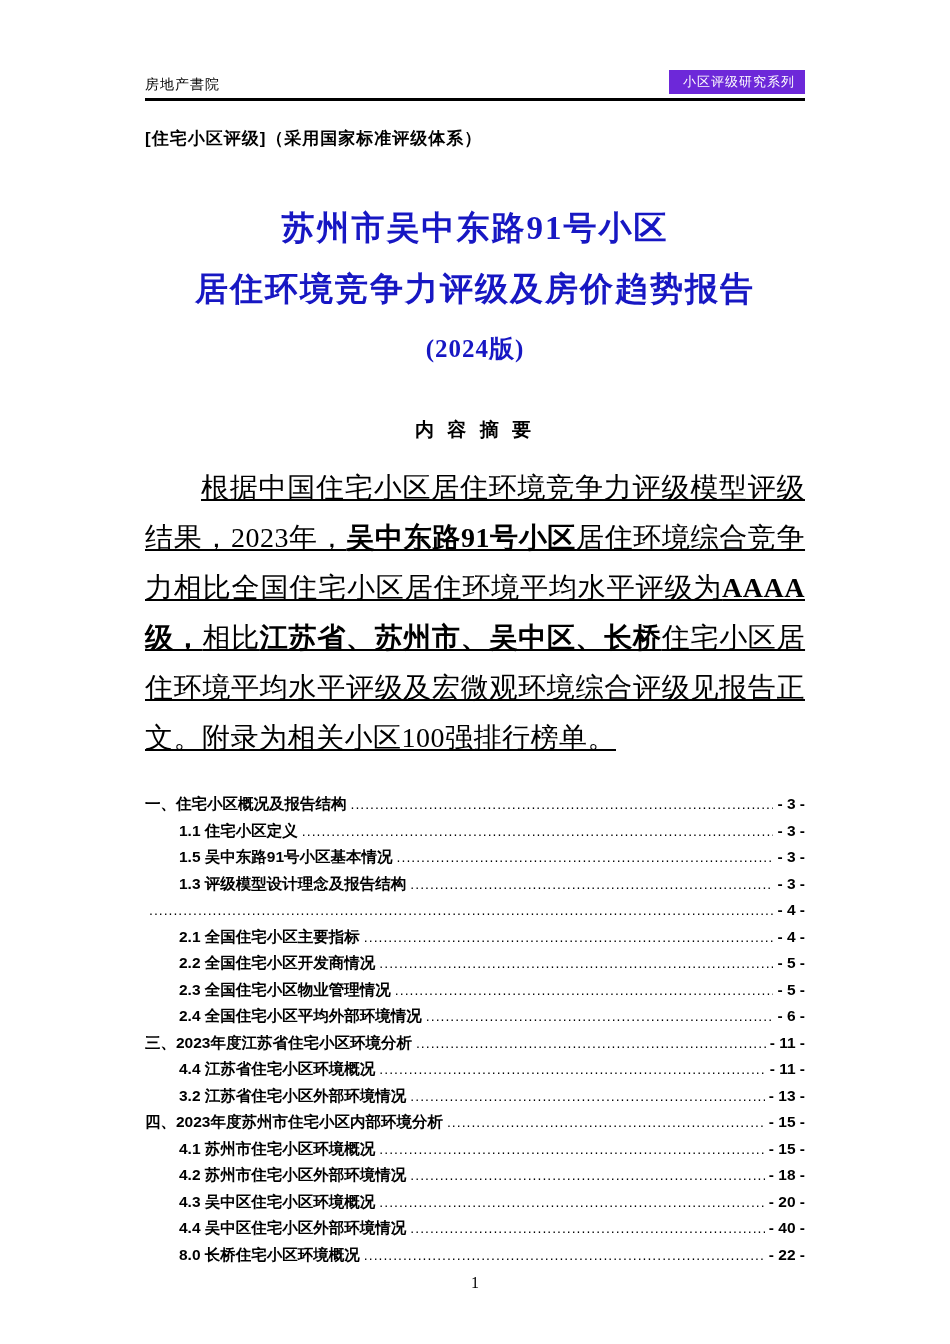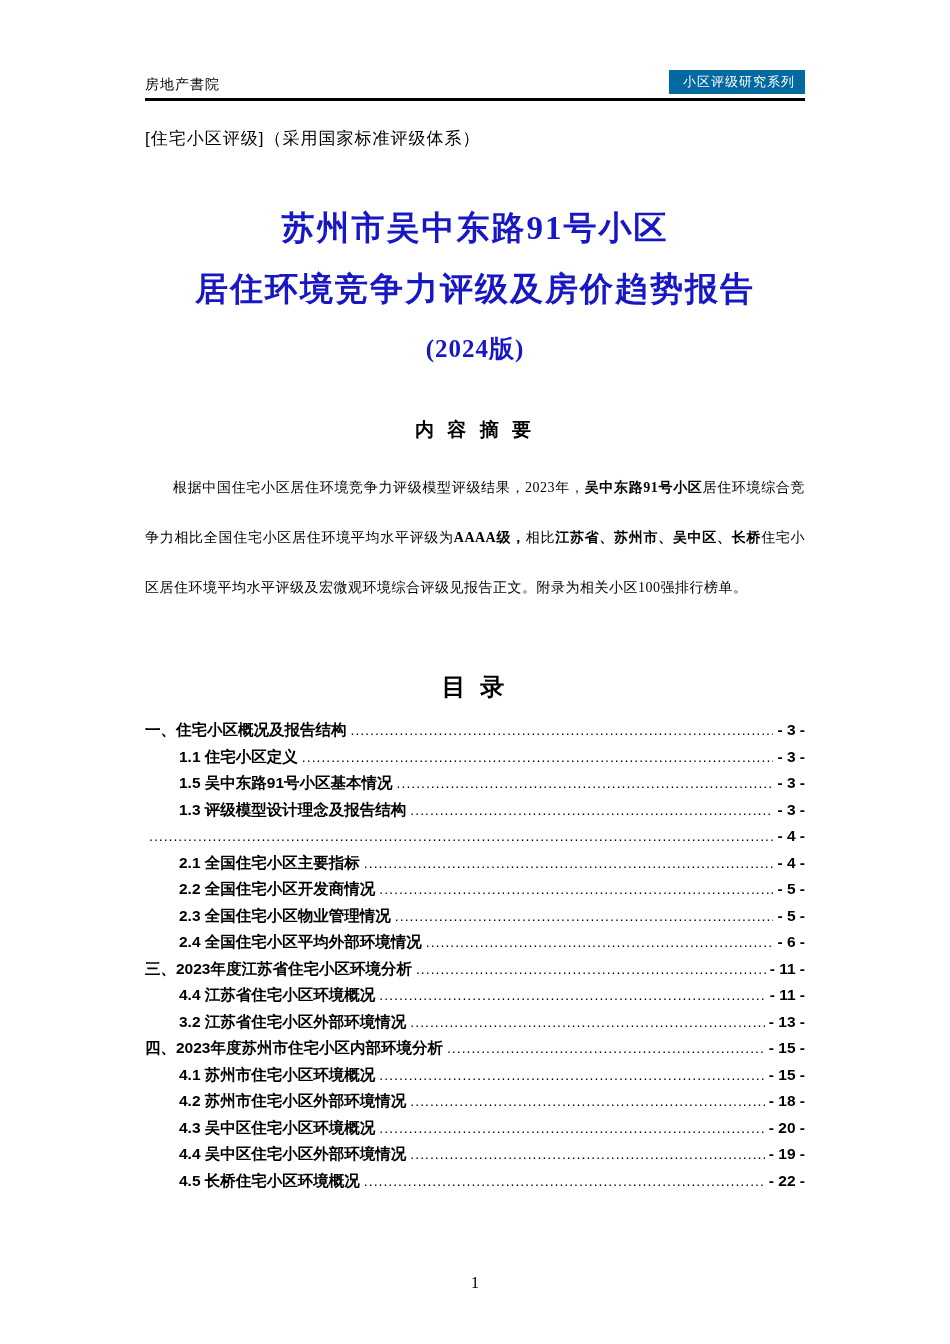--- a/index.html
+++ b/index.html
@@ -11,51 +11,52 @@
     box-sizing:border-box;
     padding:52px 145px 0 145px;
     font-family:"Liberation Serif","DejaVu Serif",serif;
     color:#000;
     overflow:hidden;
   }
   
   .hdr{display:flex;justify-content:space-between;align-items:flex-end;font-size:14px;}
   .hdr-left{letter-spacing:1px;margin-top:24px;}
   .hdr-right{
-    background:#0369a1;color:#fff;
+    background:#6d28d9;color:#fff;
     padding:3px 10px 3px 14px;
     font-size:13px;letter-spacing:1px;
     font-family:"Liberation Sans","DejaVu Sans",sans-serif;
   }
   .hdr-rule{border:none;border-top:3px solid #000;margin:4px 0 0 0;}
   
   .doc-subtitle{
     margin-top:26px;
     font-family:"Liberation Sans","DejaVu Sans",sans-serif;
-    font-weight:normal;font-size:17px;letter-spacing:1px;
+    font-weight:bold;font-size:17px;letter-spacing:1px;
   }
   
   .title-block{margin-top:62px;text-align:center;color:var(--title-blue,#1717c3);}
   .title-l1,.title-l2{
     font-size:33px;font-weight:bold;letter-spacing:2px;
     line-height:1.0;margin:4px;
   }
   .title-l2{margin-top:28px;}
   .title-l3{font-size:25px;font-weight:bold;margin-top:26px;letter-spacing:1px;}
   
   .summary-heading{
     margin-top:52px;text-align:center;
     font-family:"Liberation Sans","DejaVu Sans",sans-serif;
     font-weight:bold;font-size:19px;letter-spacing:4px;
   }
   .summary-para{
     margin-top:20px;
-    font-size:14px;line-height:50px;
+    font-size:28px;line-height:50px;
     text-align:justify;text-indent:2em;
     letter-spacing:0.5px;
+    text-decoration:underline;
   }
   .summary-para .bold{font-weight:bold;}
   
   .toc-heading{
     margin-top:58px;text-align:center;
     font-family:"Liberation Sans","DejaVu Sans",sans-serif;
     font-weight:bold;font-size:24px;letter-spacing:4px;
   }
   .toc-list{
     margin-top:14px;
@@ -92,21 +93,20 @@
 
   <div class="title-block">
     <div class="title-l1">苏州市吴中东路91号小区</div>
     <div class="title-l2">居住环境竞争力评级及房价趋势报告</div>
     <div class="title-l3">(2024版)</div>
   </div>
 
   <div class="summary-heading">内 容 摘 要</div>
   <p class="summary-para"><span class="seg">根据中国住宅小区居住环境竞争力评级模型评级结果，2023年，</span><span class="seg bold">吴中东路91号小区</span><span class="seg">居住环境综合竞争力相比全国住宅小区居住环境平均水平评级为</span><span class="seg bold">AAAA级，</span><span class="seg">相比</span><span class="seg bold">江苏省、苏州市、吴中区、长桥</span><span class="seg">住宅小区居住环境平均水平评级及宏微观环境综合评级见报告正文。附录为相关小区100强排行榜单。</span></p>
 
-  <div class="toc-heading">目 录</div>
   <nav class="toc-list">
       <div class="toc-row level1">
         <span class="toc-label">一、住宅小区概况及报告结构</span>
         <span class="toc-dots">............................................................................................................................................................................................................................................................................................................</span>
         <span class="toc-page">- 3 -</span>
       </div>
       <div class="toc-row level2">
         <span class="toc-label">1.1 住宅小区定义</span>
         <span class="toc-dots">............................................................................................................................................................................................................................................................................................................</span>
         <span class="toc-page">- 3 -</span>
@@ -176,24 +176,24 @@
         <span class="toc-page">- 18 -</span>
       </div>
       <div class="toc-row level2">
         <span class="toc-label">4.3 吴中区住宅小区环境概况</span>
         <span class="toc-dots">............................................................................................................................................................................................................................................................................................................</span>
         <span class="toc-page">- 20 -</span>
       </div>
       <div class="toc-row level2">
         <span class="toc-label">4.4 吴中区住宅小区外部环境情况</span>
         <span class="toc-dots">............................................................................................................................................................................................................................................................................................................</span>
-        <span class="toc-page">- 19 -</span>
+        <span class="toc-page">- 40 -</span>
       </div>
       <div class="toc-row level2">
-        <span class="toc-label">4.5 长桥住宅小区环境概况</span>
+        <span class="toc-label">8.0 长桥住宅小区环境概况</span>
         <span class="toc-dots">............................................................................................................................................................................................................................................................................................................</span>
         <span class="toc-page">- 22 -</span>
       </div>
     </nav>
 
   <div class="page-footer">1</div>
 
 </div>
 
 </body></html>

